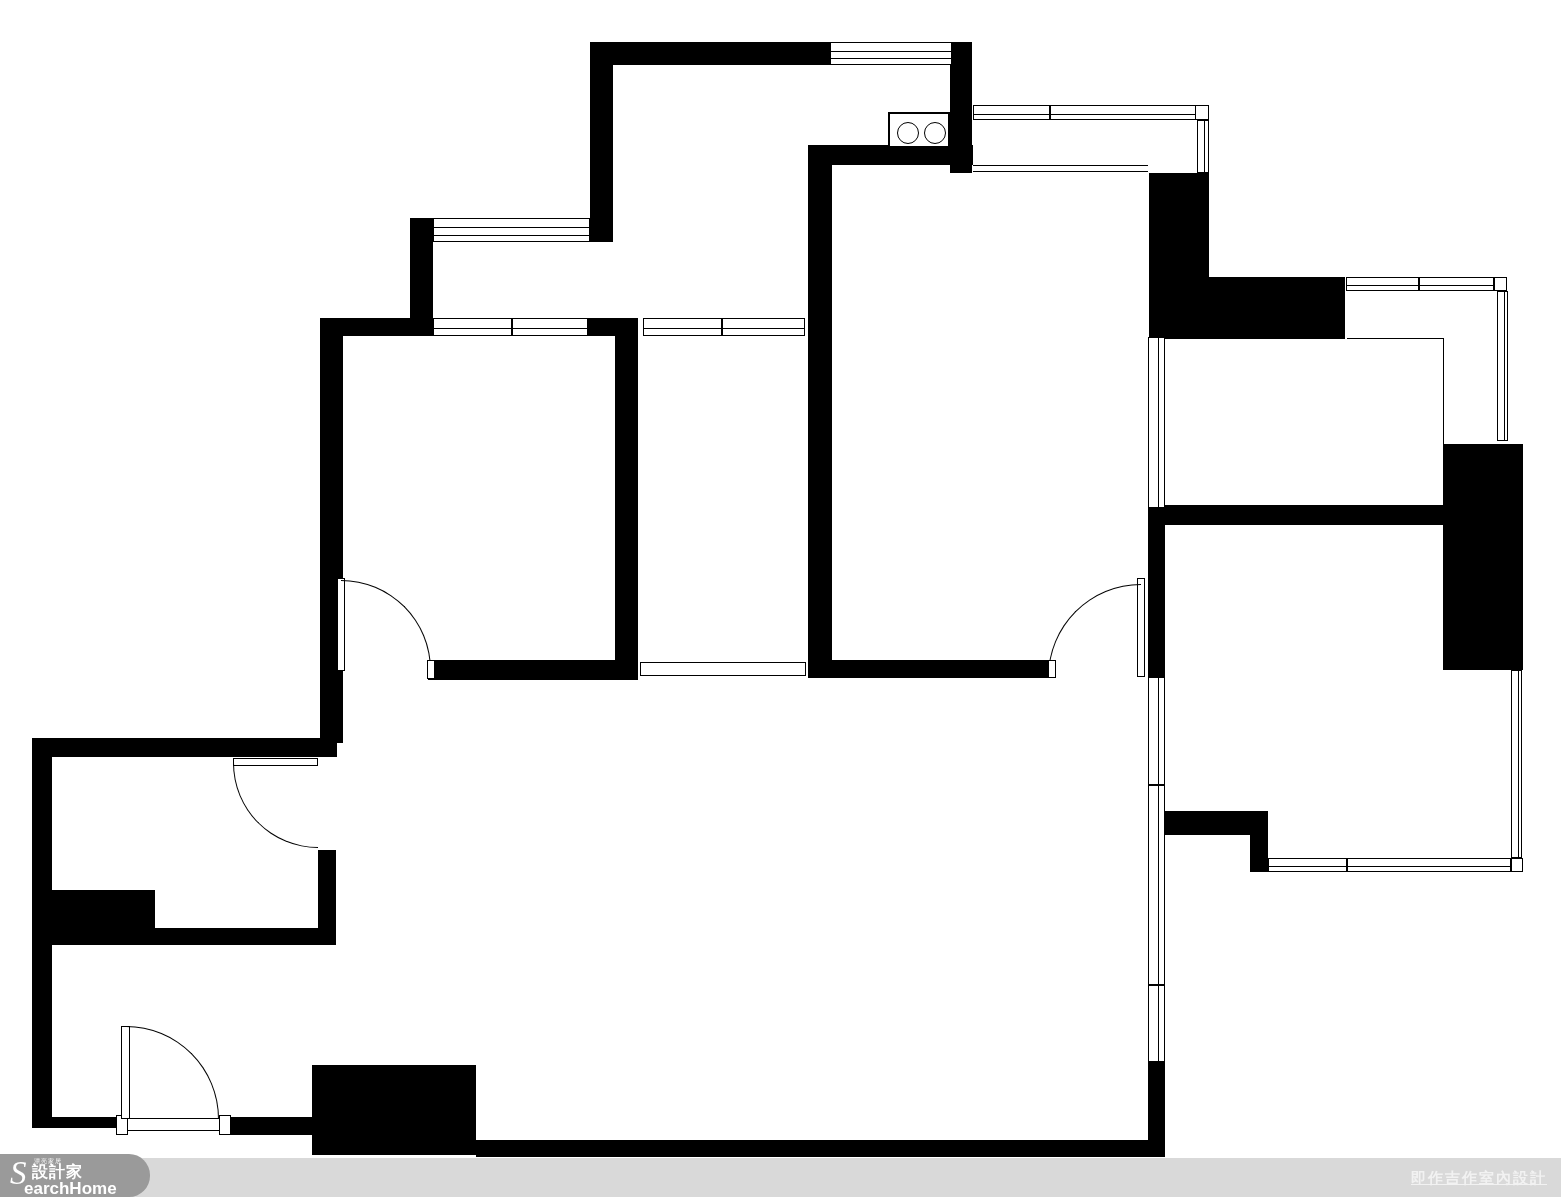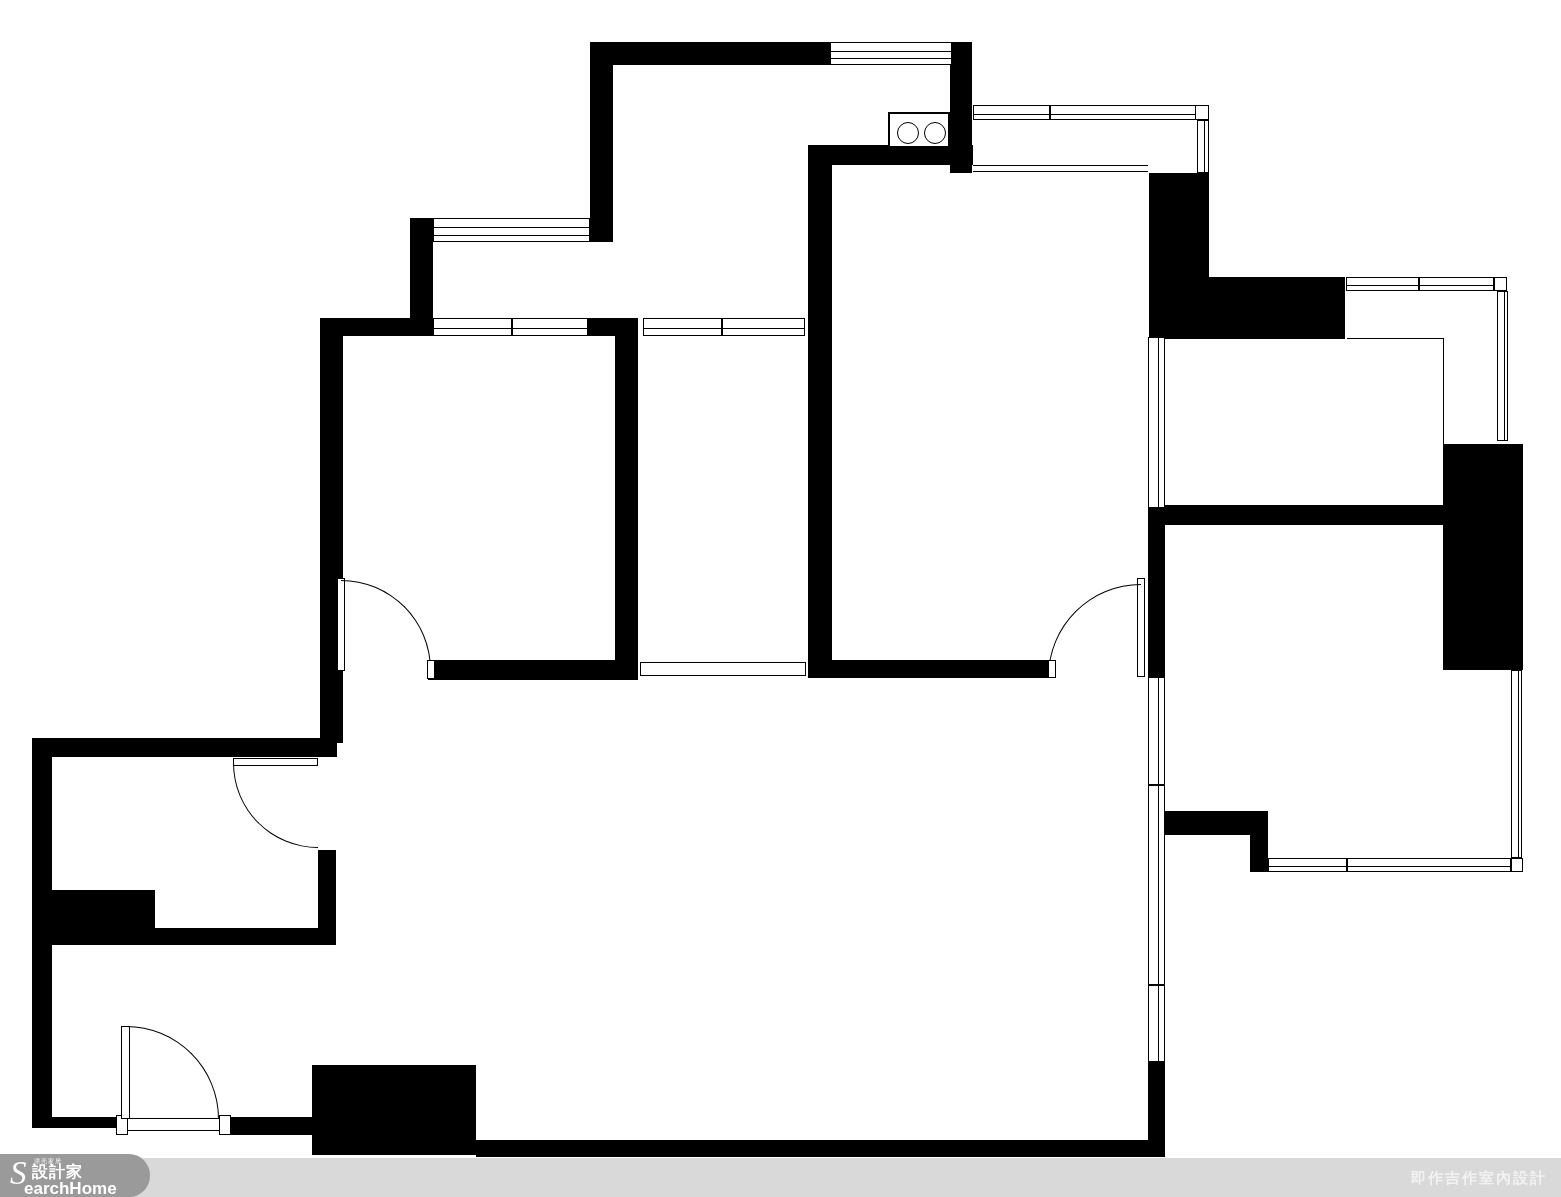--- a/index.html
+++ b/index.html
@@ -136,15 +136,15 @@
       </div>
     </div>
 
   <div class="footer" style="background: rgb(217, 217, 217);">
     <div class="brand-blob" style="background: rgb(154, 154, 154);">
       <span class="brand-s">S</span>
       <span class="brand-top">漂亮家居</span>
       <span class="brand-cjk">設計家</span>
       <span class="brand-latin">earchHome</span>
     </div>
-    <div class="credit" style="color: rgb(242, 242, 242);">即作吉作室內設計</div>
+    <div class="credit" style="color: rgb(242, 242, 242); text-decoration: underline;">即作吉作室內設計</div>
   </div>
 </div>
 
 </body></html>

